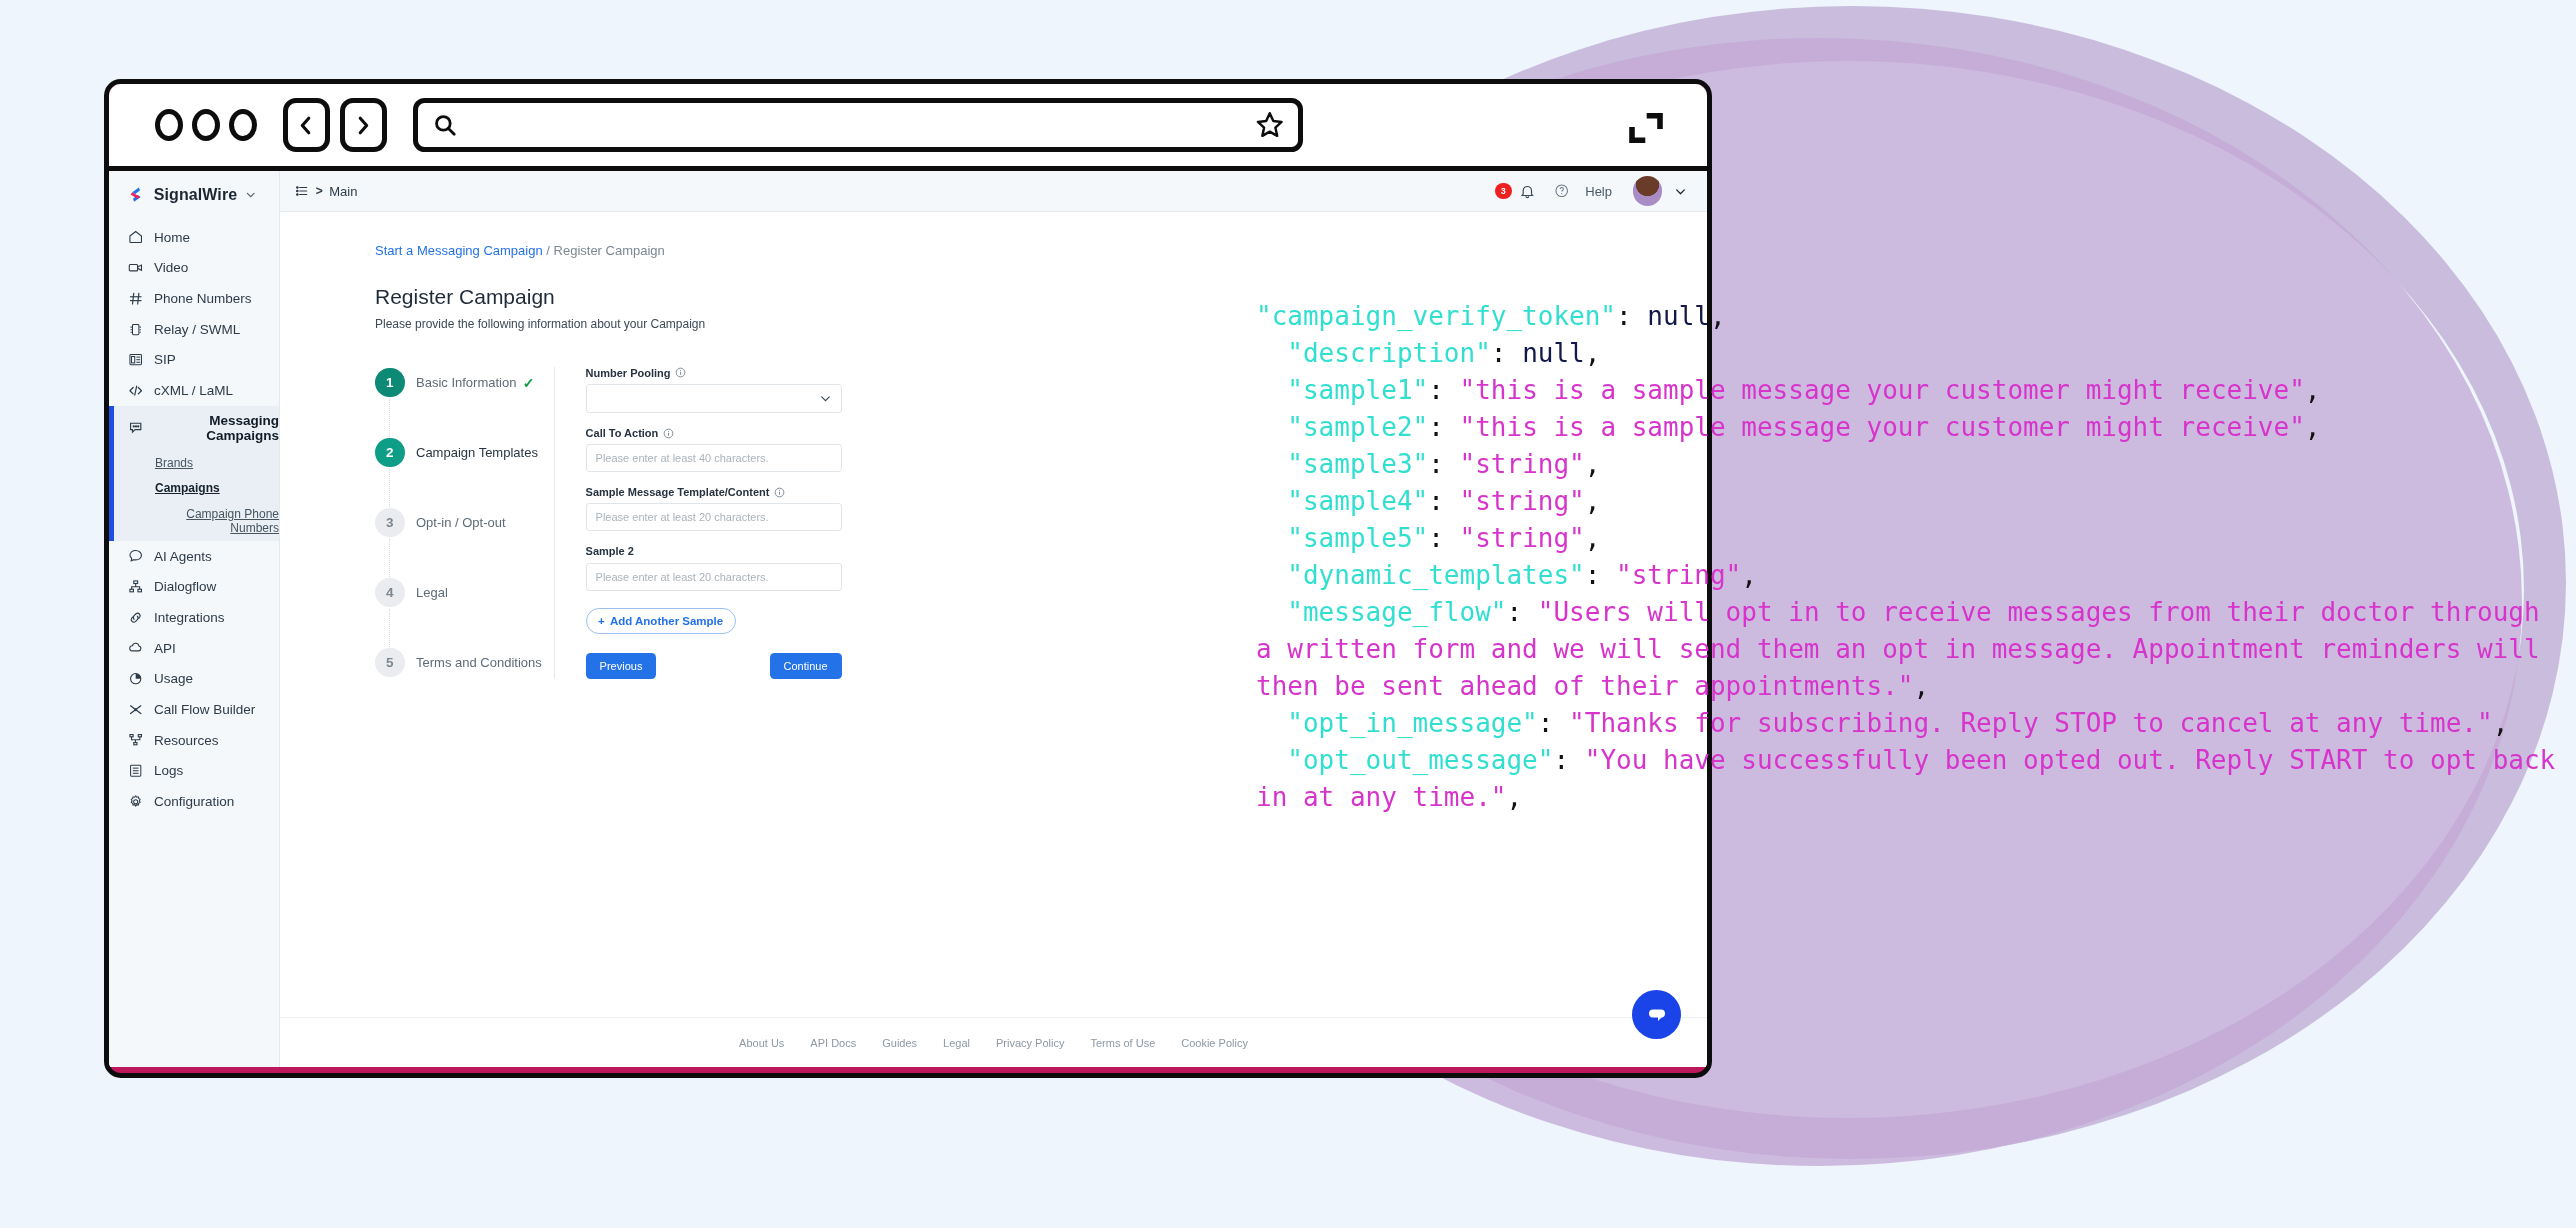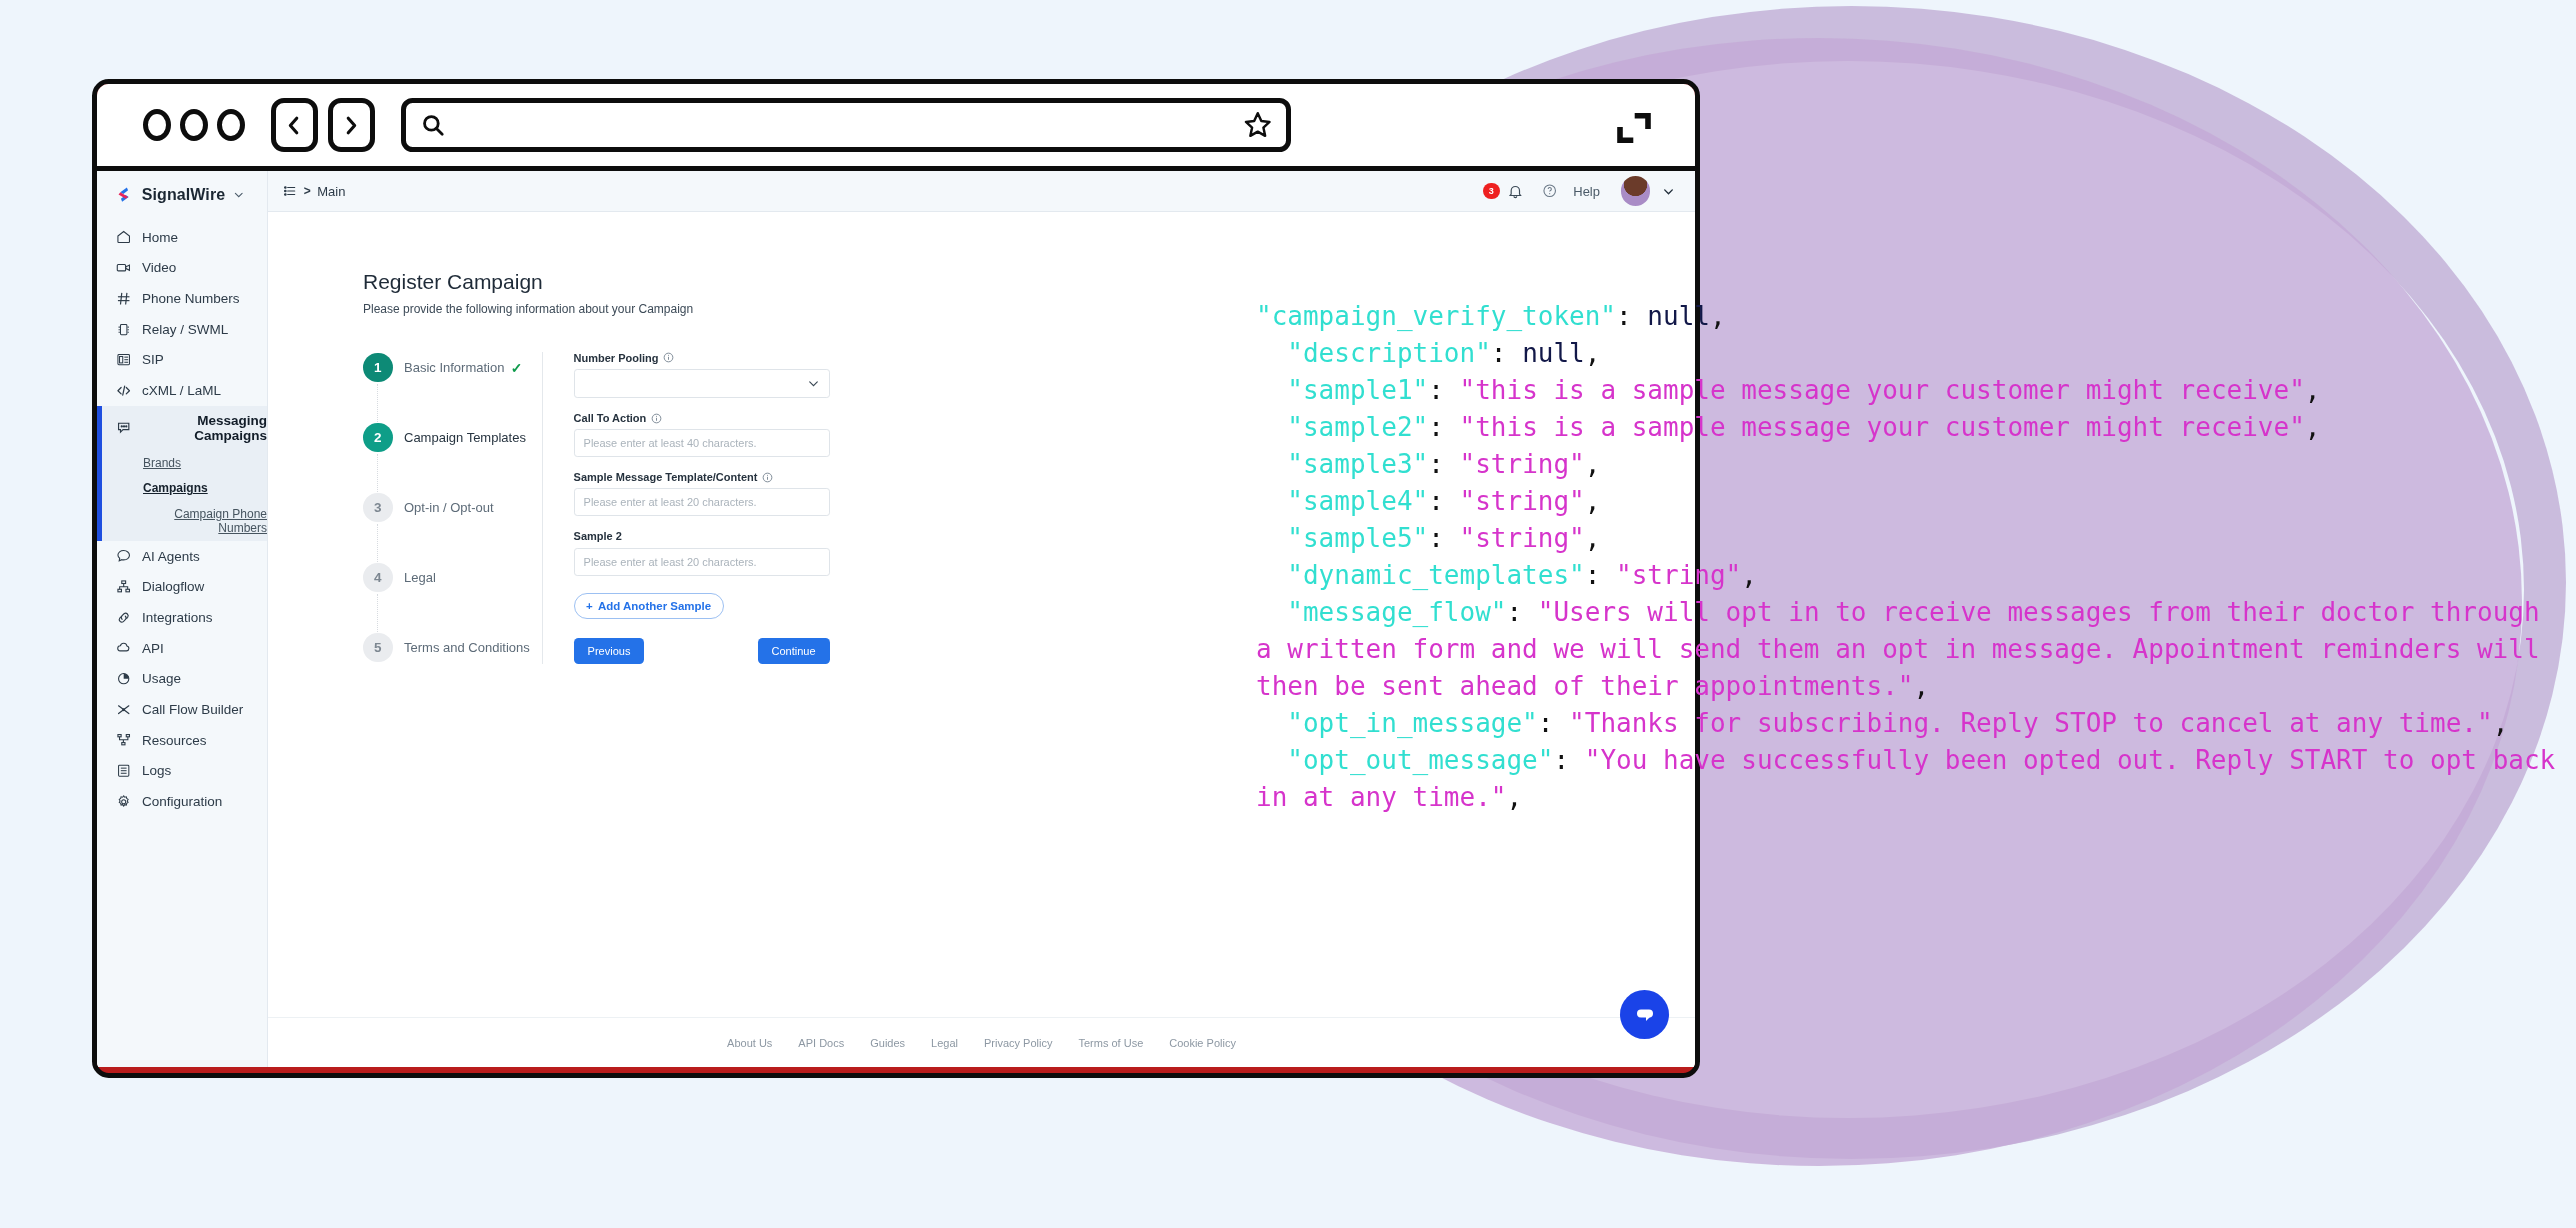--- a/index.html
+++ b/index.html
@@ -21,23 +21,23 @@
     left: 1172px; top: 61px; width: 1352px; height: 1057px;
     background: #eef5fc;
   }
   #blob-main {
     left: 1116px; top: 38px; width: 1406px; height: 1128px;
     background: #c4a9d6; opacity: .78;
   }
 
   
   #browser {
-    position: absolute; left: 92px; top: 79px;
+    position: absolute; left: 104px; top: 79px;
     width: 1608px; height: 999px;
-    background: #b91c1c;
+    background: #be185d;
     border: 5.8px solid #0d0d0d;
     border-radius: 16.7px;
     overflow: hidden;
   }
   #chrome-bar {
     position: relative; height: 87px; background: #fff;
     border-bottom: 5.8px solid #0d0d0d;
     display: flex; align-items: center; padding: 0 16.7px;
   }
   .dots { display: flex; gap: 9px; margin-left: 29px; margin-right: 26px; }
@@ -472,20 +472,25 @@
             <span class="avatar"></span>
             <span class="avchev">
               <svg viewBox="0 0 24 24" fill="none" stroke="currentColor" stroke-width="2.6" stroke-linecap="round">
                   <polyline points="5 9 12 16 19 9"></polyline>
                 </svg>
             </span>
           </div>
         </div>
 
         <div id="content">
+          <div id="breadcrumb">
+            <a href="#">Start a Messaging Campaign</a>
+            <span>/</span>
+            <span>Register Campaign</span>
+          </div>
 
           <h1 id="page-title">Register Campaign</h1>
           <div id="page-sub">Please provide the following information about your Campaign</div>
 
           <div id="wizard">
             <div id="steps">
               <div class="step done">
                 <span class="bub">1</span>
                 <span class="lbl">
                     <span>Basic Information</span>

